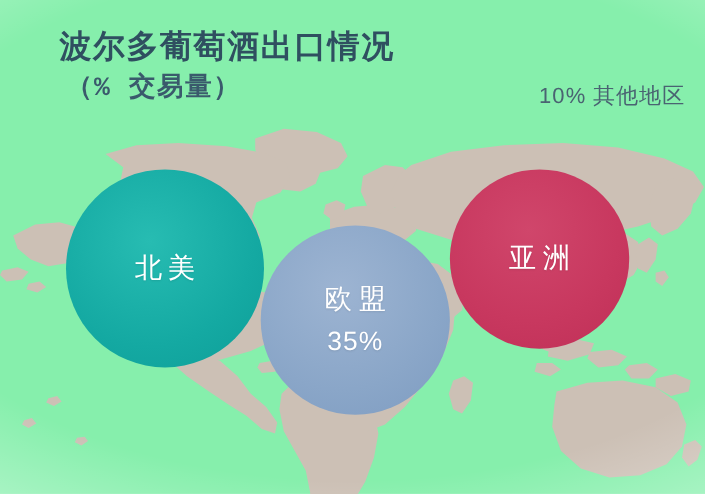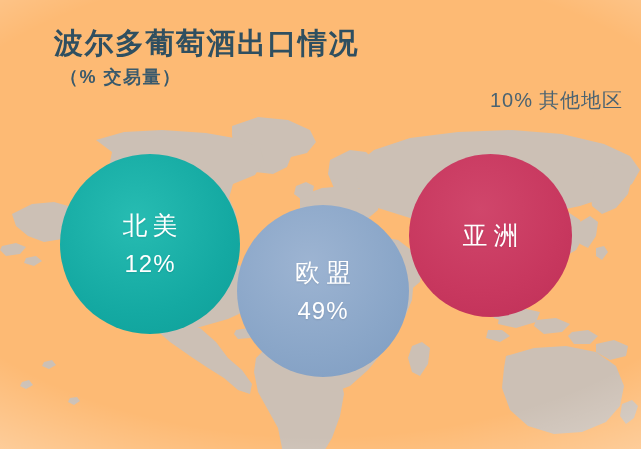--- a/index.html
+++ b/index.html
@@ -6,21 +6,21 @@
   html, body {
     margin: 0;
     padding: 0;
     background: #ffffff;
   }
   #infographic {
     position: relative;
     width: 641px;
     height: 449px;
     overflow: hidden;
-    background: #fdba74;
+    background: #86efac;
     font-family: "Liberation Sans", "DejaVu Sans", sans-serif;
     -webkit-font-smoothing: antialiased;
   }
 
   
   #world-map {
     position: absolute;
     left: 0;
     top: 0;
     width: 641px;
@@ -48,34 +48,35 @@
   .title-main {
     font-size: 29px;
     line-height: 1.14;
     font-weight: 700;
     color: #2f4f60;
     letter-spacing: 1.5px;
     white-space: nowrap;
     margin: 0;
   }
   .title-sub {
-    font-size: 18px;
+    font-size: 24px;
     line-height: 1.25;
     font-weight: 700;
     color: #3a5a6c;
     letter-spacing: 1.5px;
     white-space: nowrap;
     margin: 6px 0 0 6px;
+    font-family: Liberation Mono, monospace;
   }
 
   
   #other-regions {
     position: absolute;
     right: 18px;
-    top: 87px;
+    top: 74px;
     z-index: 6;
     font-size: 20px;
     letter-spacing: 1px;
     color: #4a6372;
     white-space: nowrap;
   }
   #other-regions .orv { margin-right: 6px; }
 
   
   .bubble {
@@ -198,25 +199,24 @@
     <div class="title-main">波尔多葡萄酒出口情况</div>
     <div class="title-sub">（% 交易量）</div>
   </div>
 
   <div id="other-regions">
     <span class="orv">10%</span><span class="orl">其他地区</span>
   </div>
 
   <div class="bubble" id="bubble-north-america">
     <div class="b-label">北美</div>
-    <div class="b-value">12%</div>
   </div>
 
   <div class="bubble" id="bubble-eu">
     <div class="b-label">欧盟</div>
-    <div class="b-value">49%</div>
+    <div class="b-value">35%</div>
   </div>
 
   <div class="bubble" id="bubble-asia">
     <div class="b-label">亚洲</div>
   </div>
 
 </div>
 
 </body></html>

